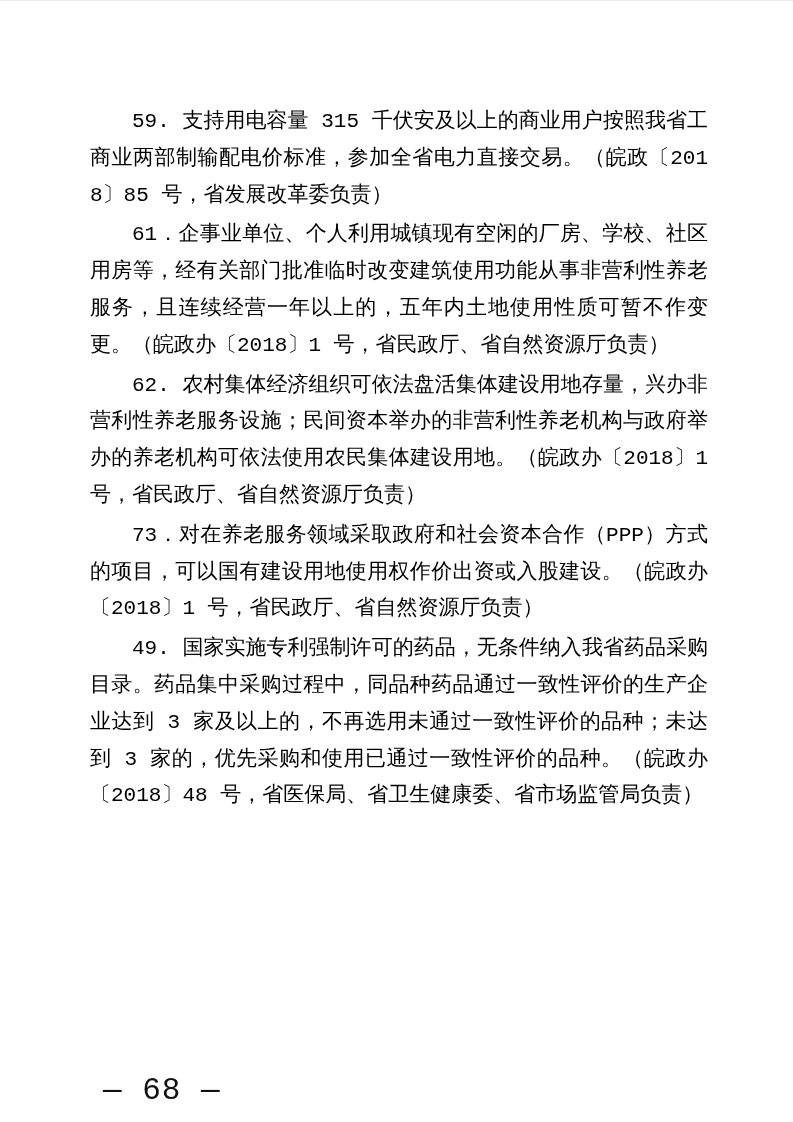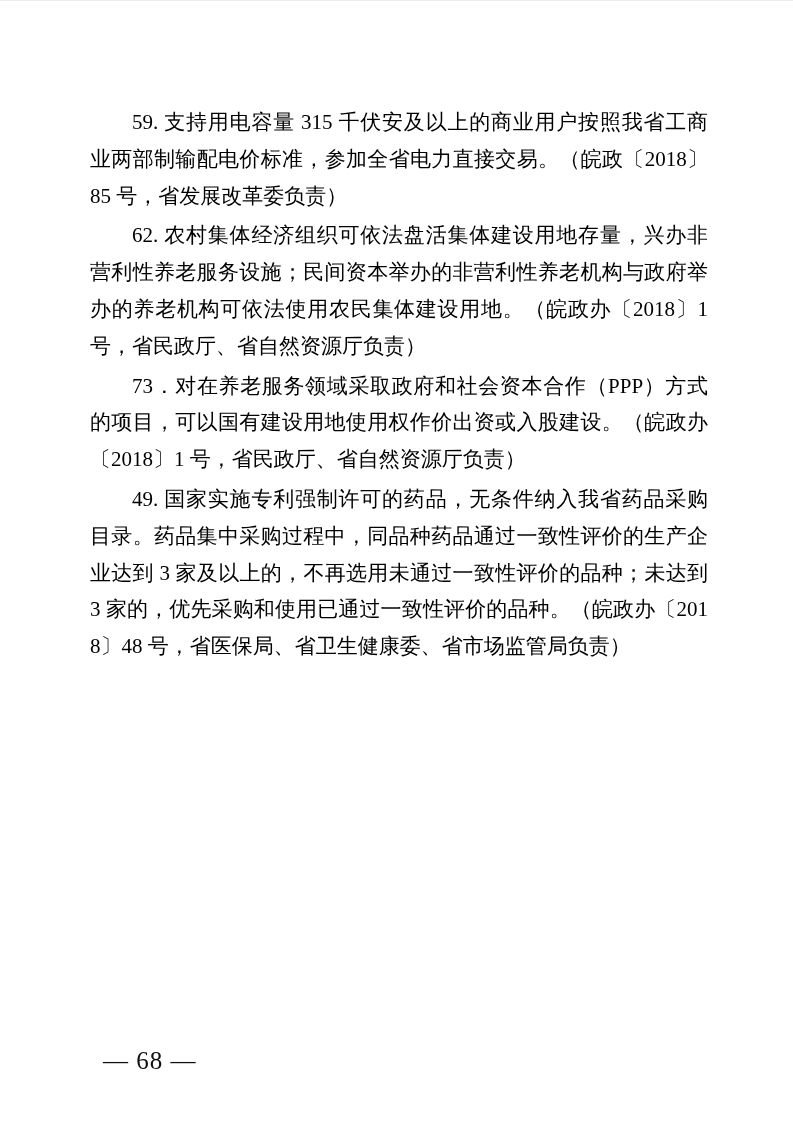--- a/index.html
+++ b/index.html
@@ -6,21 +6,21 @@
     margin: 0;
     padding: 0;
     background: #ffffff;
   }
   .page {
     position: relative;
     width: 793px;
     height: 1122px;
     background: #ffffff;
     overflow: hidden;
-    font-family: Liberation Serif, serif;
+    font-family: Liberation Mono, monospace;
     color: #000000;
     border-top: 1px solid #ececec;
     box-sizing: border-box;
   }
   .body-text {
     position: absolute;
     left: 90px;
     right: 85px;
     top: 103px;
   }
@@ -28,37 +28,40 @@
     margin: 0 0 3px 0;
     font-size: 21px;
     line-height: 36.8px;
     text-align: justify;
     text-indent: 2em;
     word-break: break-all;
   }
   .footer {
     position: absolute;
     left: 103px;
-    top: 1046px;
-    font-size: 25px;
+    top: 1072px;
+    font-size: 31px;
     letter-spacing: 1px;
     color: #111111;
   }
 </style>
 </head>
 <body>
 
 <div class="page">
   <div class="body-text">
 
     <p class="para">
       <span>59. </span><span>支持用电容量 315 千伏安及以上的商业用户按照我省工商业两部制输配电价标准，参加全省电力直接交易。（皖政〔2018〕85 号，省发展改革委负责）</span>
     </p>
 
 
+    <p class="para">
+      <span>61．</span><span>企事业单位、个人利用城镇现有空闲的厂房、学校、社区用房等，经有关部门批准临时改变建筑使用功能从事非营利性养老服务，且连续经营一年以上的，五年内土地使用性质可暂不作变更。（皖政办〔2018〕1 号，省民政厅、省自然资源厅负责）</span>
+    </p>
 
     <p class="para">
       <span>62. </span><span>农村集体经济组织可依法盘活集体建设用地存量，兴办非营利性养老服务设施；民间资本举办的非营利性养老机构与政府举办的养老机构可依法使用农民集体建设用地。（皖政办〔2018〕1 号，省民政厅、省自然资源厅负责）</span>
     </p>
 
     <p class="para">
       <span>73．</span><span>对在养老服务领域采取政府和社会资本合作（PPP）方式的项目，可以国有建设用地使用权作价出资或入股建设。（皖政办〔2018〕1 号，省民政厅、省自然资源厅负责）</span>
     </p>
 
     <p class="para">

